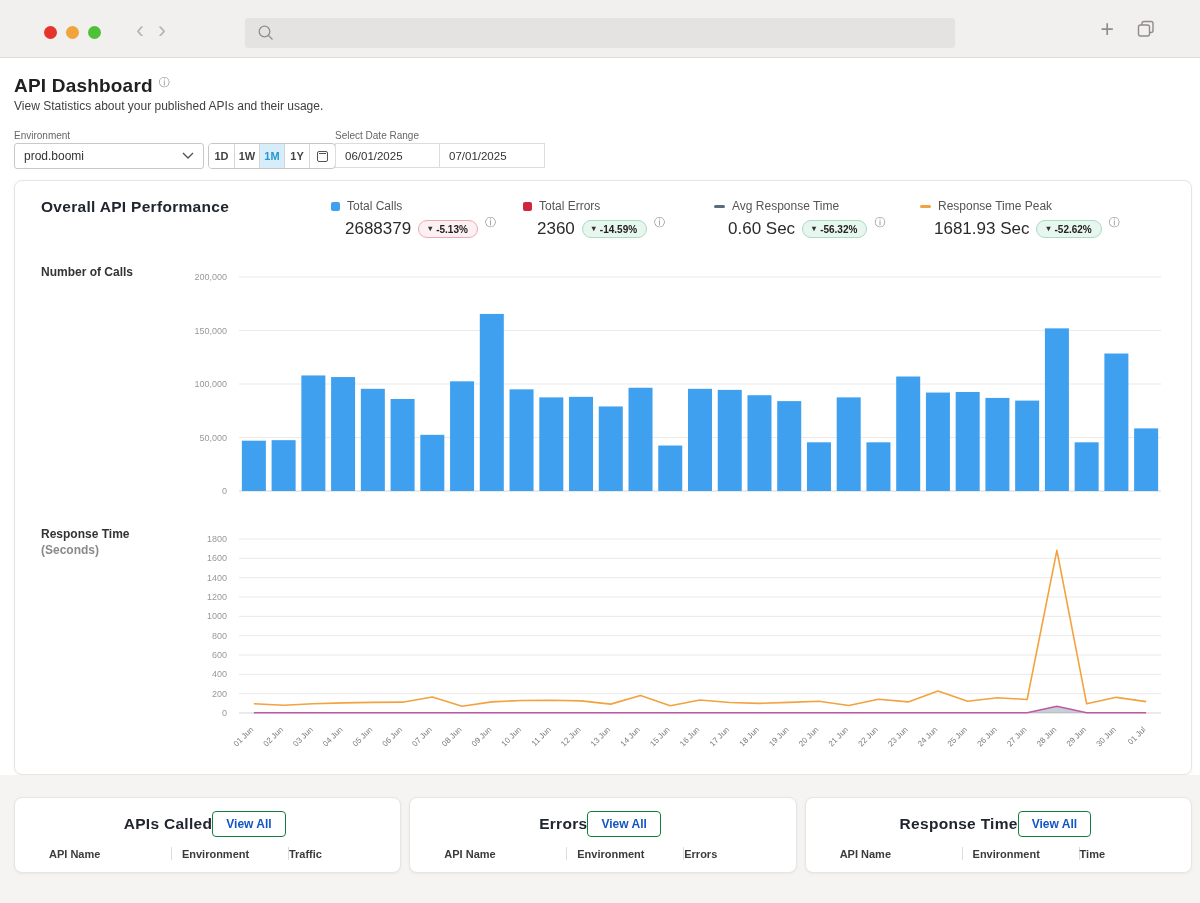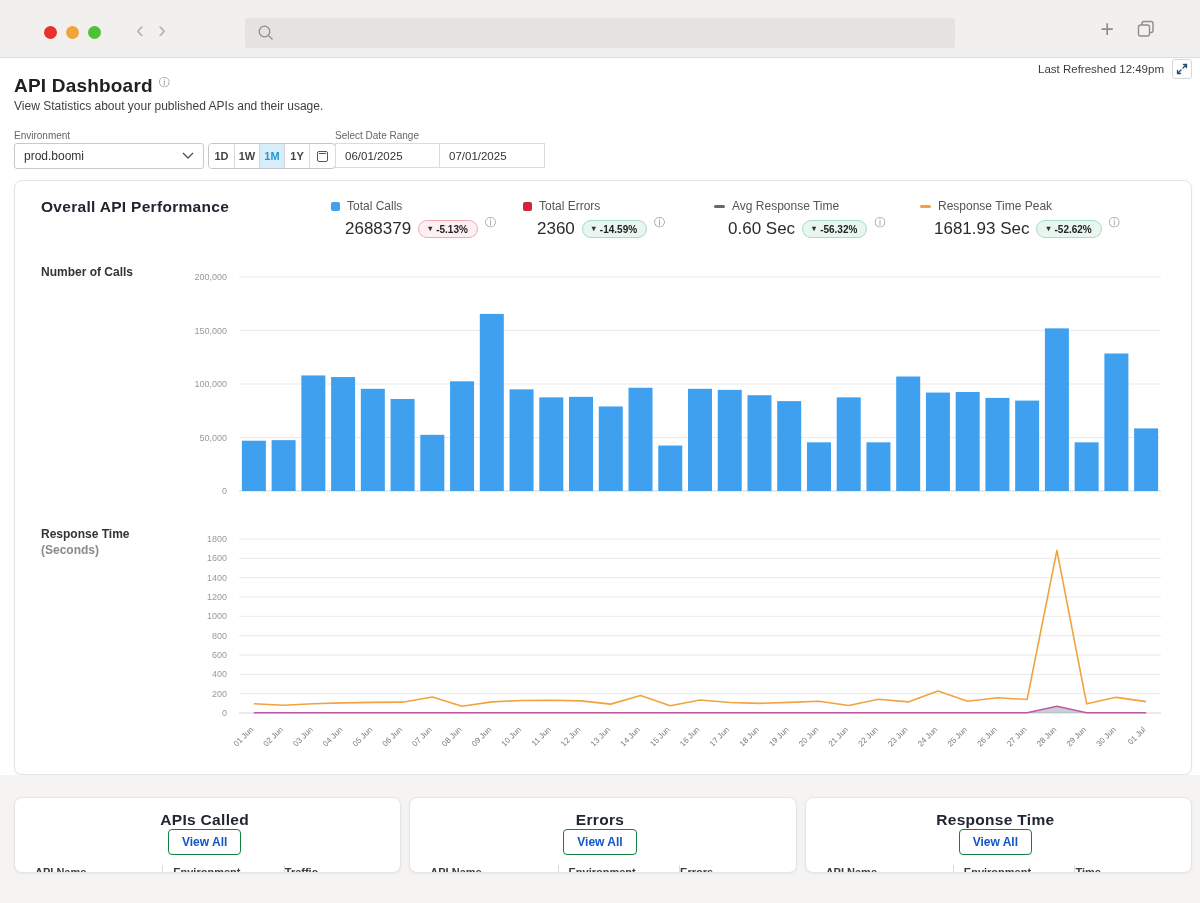--- a/index.html
+++ b/index.html
@@ -60,26 +60,26 @@
   .pill.good { background:#e7f6ee; border:1px solid #a9dcc2; }
   .metric .info-i { align-self:flex-start; margin-top:-4px; }
   .chart-ylabel { position:absolute; left:26px; font-size:12px; font-weight:600; color:#333; }
   .chart-ylabel .sub { display:block; font-weight:700; color:#8a8a8a; margin-top:2px; }
   svg text { font-family:"Liberation Sans", sans-serif; }
 
   
   .bottom-bg { position:absolute; left:0; top:775px; right:0; height:128px; background:#f5f4f2; }
   .cards-row { position:absolute; left:14px; top:797px; width:1178px; display:flex; gap:8px; }
   .tbl-card { flex:1; height:76px; background:#fff; border:1px solid #e7e5e3; border-radius:8px; overflow:hidden; box-shadow:0 1px 3px rgba(0,0,0,.05); }
-  .tbl-head { display:flex; justify-content:space-between; align-items:center; padding:13px 14px 10px 8px;flex-direction:column; }
+  .tbl-head { display:flex; justify-content:center; align-items:center; padding:13px 14px 10px 8px; }
   .tbl-title { font-size:15.5px; font-weight:600; color:#202530; letter-spacing:.3px; }
   .viewall-btn { border:1px solid #15803d; border-radius:4px; background:#fff; color:#1256c4; font-weight:700; font-size:12px; padding:5px 13px;
                  cursor:pointer; font-family:"Liberation Sans", sans-serif; }
   .cols { display:flex; align-items:center; font-size:11px; font-weight:700; color:#3b3b3b; padding-bottom:8px; }
-  .c1 { flex:1.15; padding-left:20px; }
+  .c1 { flex:1.15; padding-left:34px; }
   .c2 { flex:1; padding-left:10px; }
   .c3 { flex:.9; padding-right:16px; }
   .vdiv { width:1px; height:13px; background:#dcdcdc; }
 </style>
 </head>
 <body>
 
 <div class="page">
 
   <div class="nav">
@@ -100,28 +100,20 @@
     </div>
     <div class="nav-right">
       <span class="plus-glyph">+</span>
       <svg width="20" height="20" viewBox="0 0 20 20">
         <rect x="6" y="2.5" width="11" height="11" rx="2" fill="none" stroke="#8f8c8a" stroke-width="1.4"></rect>
         <rect x="2.5" y="6" width="11" height="11" rx="2" fill="#f2f0ee" stroke="#8f8c8a" stroke-width="1.4"></rect>
       </svg>
     </div>
   </div>
 
-  <div class="refresh-strip">
-    <span class="refresh-text">Last Refreshed 12:49pm</span>
-    <span class="expand-btn">
-      <svg width="12" height="12" viewBox="0 0 12 12">
-        <path d="M7.5 1.5 H10.5 V4.5 M10.5 1.5 L7 5 M4.5 10.5 H1.5 V7.5 M1.5 10.5 L5 7" fill="none" stroke="#2b4a73" stroke-width="1.3" stroke-linecap="round"></path>
-      </svg>
-    </span>
-  </div>
 
   <div class="page-title-row">
     <span class="page-title">API Dashboard</span>
     <span class="info-i">ⓘ</span>
   </div>
   <div class="subtitle">View Statistics about your published APIs and their usage.</div>
 
   <div class="flabel" style="left:14px; top:130px;">Environment</div>
   <div class="env-select">
     <span>prod.boomi</span>

